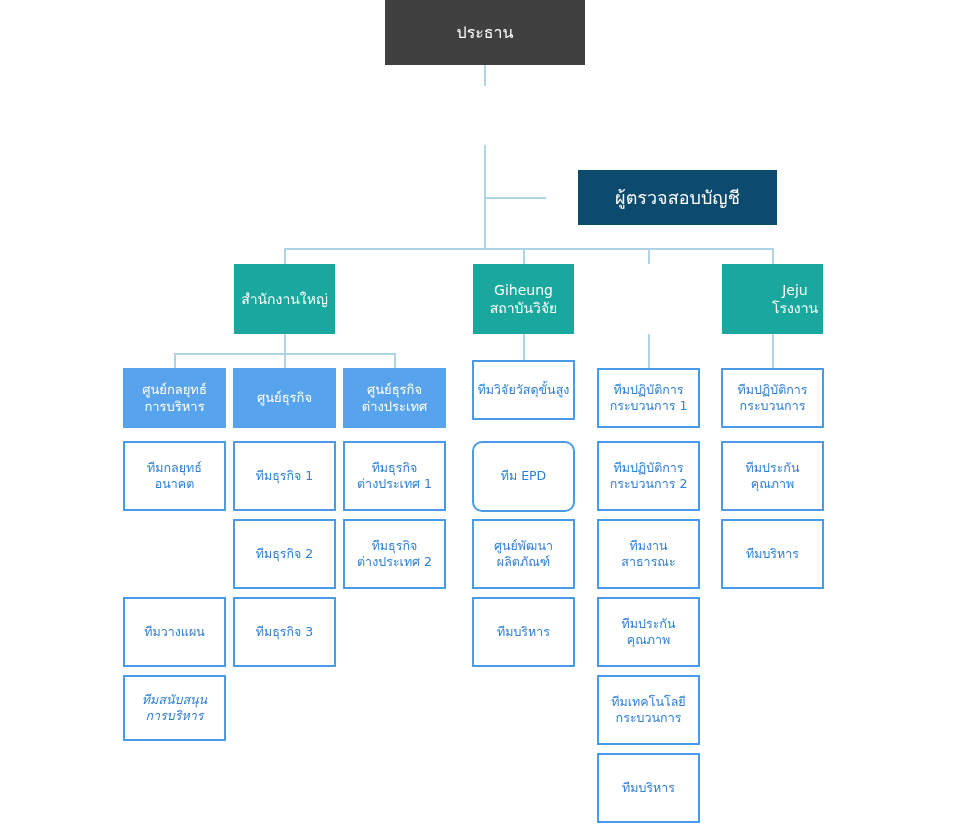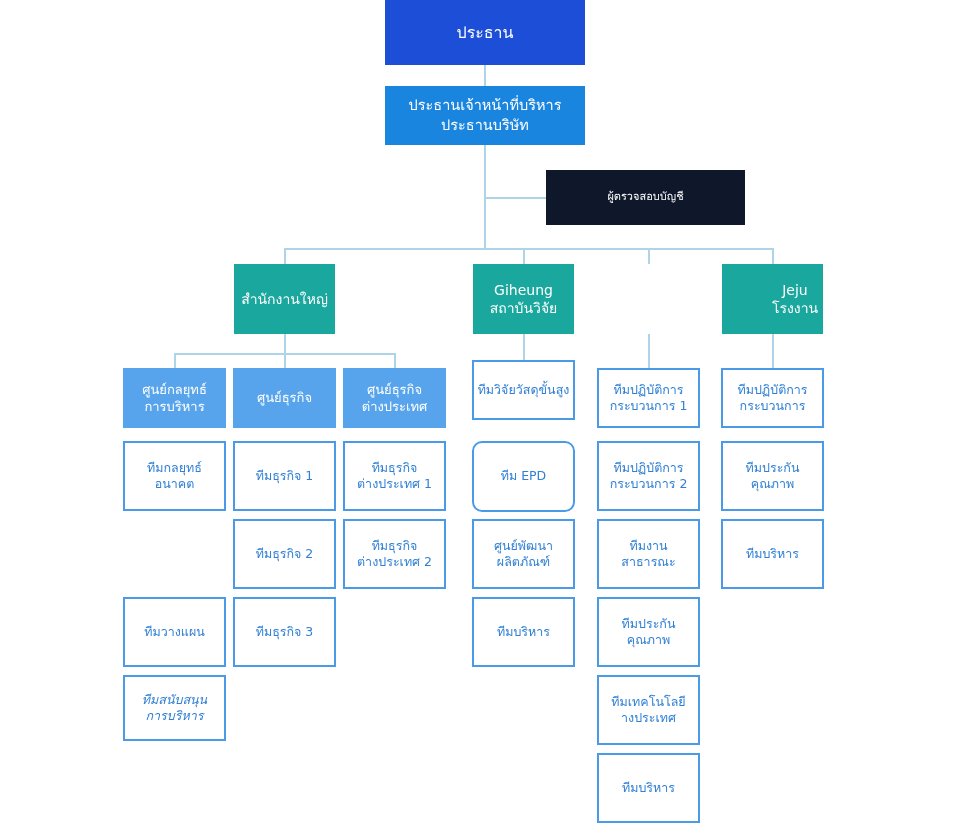--- a/index.html
+++ b/index.html
@@ -33,33 +33,34 @@
     box-sizing: border-box;
     display: flex;
     align-items: center;
     justify-content: center;
     text-align: center;
     line-height: 1.32;
     white-space: pre-line;
   }
 
   .node.president {
-    background: #1d4ed8;
+    background: #404040;
     color: #ffffff;
     font-size: 16px;
   }
   .node.ceo {
     background: #1a85df;
     color: #ffffff;
     font-size: 14.5px;
   }
   .node.auditor {
-    background: #0f172a;
+    background: #0c4a6e;
     color: #ffffff;
-    font-size: 11px;
+    font-size: 18px;
+    margin-left: 32px;
   }
   .node.division {
     background: #1aa79d;
     color: #ffffff;
     font-size: 14px;
   }
   .node.center {
     background: #57a4ec;
     color: #ffffff;
     font-size: 13px;
@@ -71,22 +72,20 @@
     font-size: 12.5px;
   }
 </style>
 </head>
 <body>
 
 <div id="chart">
 
   <div class="node president" style="left:385px; top:0px; width:200px; height:65px;">ประธาน</div>
 
-  <div class="node ceo" style="left:385px; top:86px; width:200px; height:59px;">ประธานเจ้าหน้าที่บริหาร
-ประธานบริษัท</div>
 
   <div class="node auditor" style="left:546px; top:170px; width:199px; height:55px;">ผู้ตรวจสอบบัญชี</div>
 
   <div class="conn v" style="left:484px; top:65px; height:21px;"></div>
 
   <div class="conn v" style="left:484px; top:145px; height:103px;"></div>
 
   <div class="conn h" style="left:484px; top:197px; width:62px;"></div>
 
   <div class="conn h" style="left:284px; top:248px; width:489px;"></div>
@@ -137,21 +136,21 @@
   <div class="conn v" style="left:648px; top:334px; height:34px;"></div>
   <div class="node team" style="left:597px; top:368px; width:103px; height:60px;">ทีมปฏิบัติการ
 กระบวนการ 1</div>
   <div class="node team" style="left:597px; top:441px; width:103px; height:70px;">ทีมปฏิบัติการ
 กระบวนการ 2</div>
   <div class="node team" style="left:597px; top:519px; width:103px; height:70px;">ทีมงาน
 สาธารณะ</div>
   <div class="node team" style="left:597px; top:597px; width:103px; height:70px;">ทีมประกัน
 คุณภาพ</div>
   <div class="node team" style="left:597px; top:675px; width:103px; height:70px;">ทีมเทคโนโลยี
-างประเทศ</div>
+กระบวนการ</div>
   <div class="node team" style="left:597px; top:753px; width:103px; height:70px;">ทีมบริหาร</div>
 
   <div class="conn v" style="left:772px; top:334px; height:34px;"></div>
   <div class="node team" style="left:721px; top:368px; width:103px; height:60px;">ทีมปฏิบัติการ
 กระบวนการ</div>
   <div class="node team" style="left:721px; top:441px; width:103px; height:70px;">ทีมประกัน
 คุณภาพ</div>
   <div class="node team" style="left:721px; top:519px; width:103px; height:70px;">ทีมบริหาร</div>
 
 </div>

